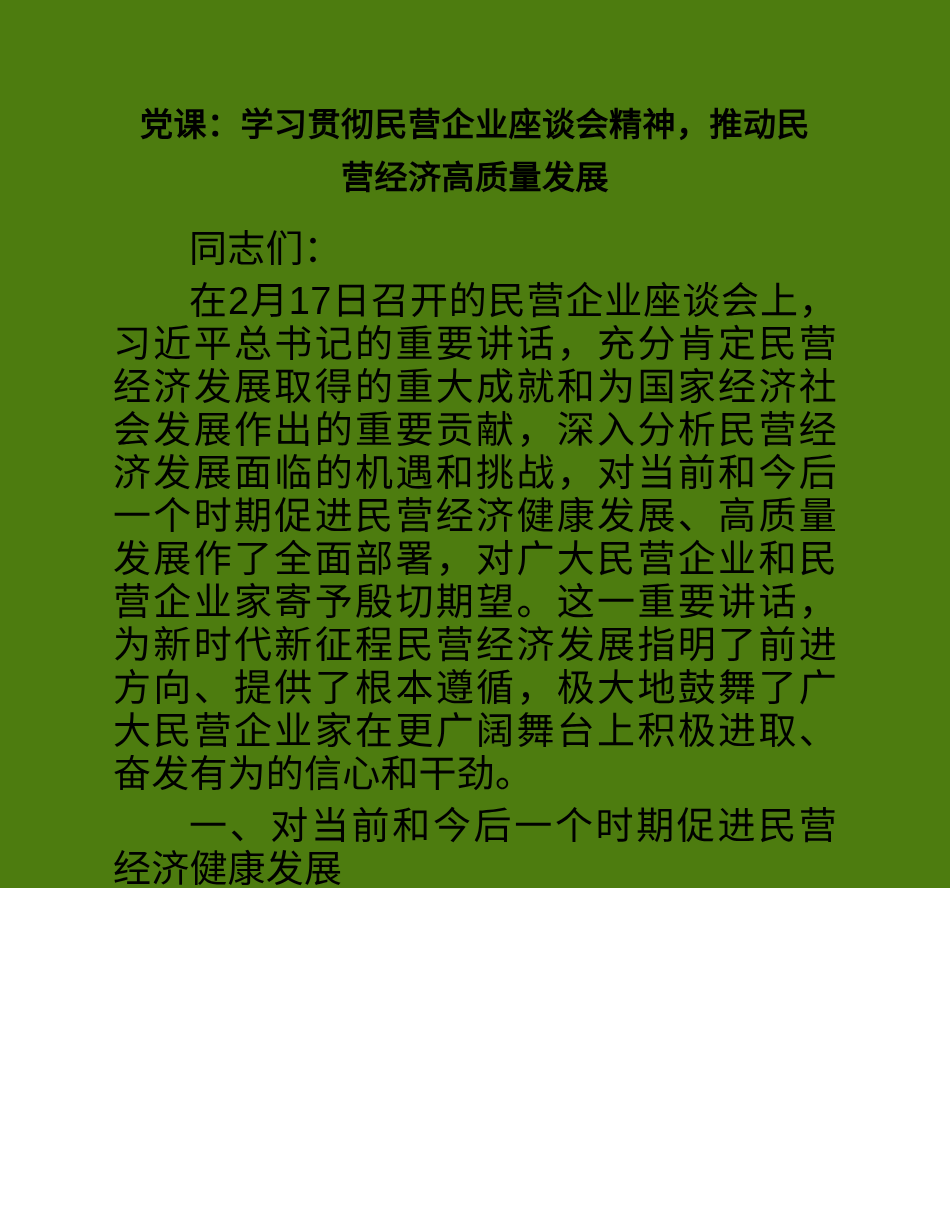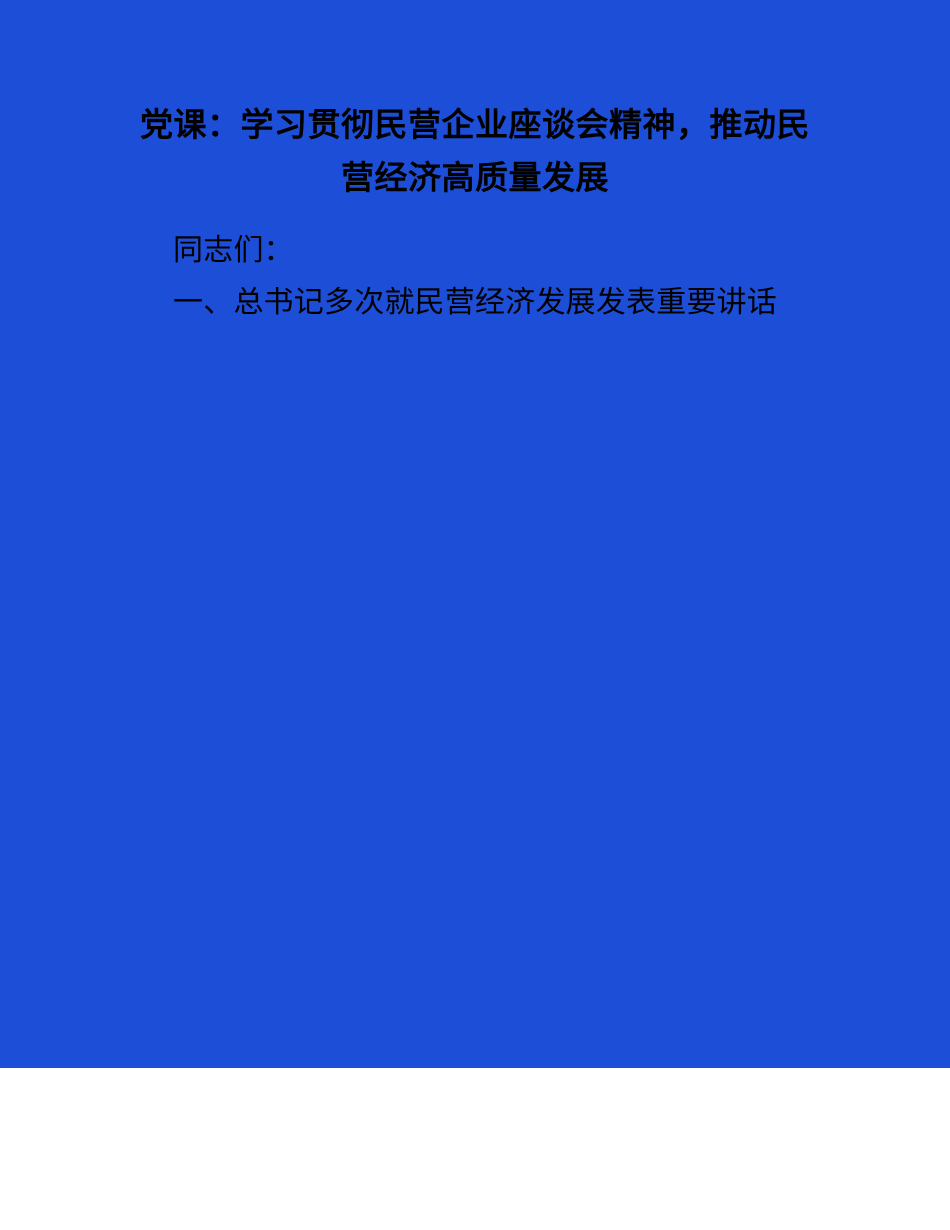--- a/index.html
+++ b/index.html
@@ -4,37 +4,37 @@
 <style>
   * { margin: 0; padding: 0; box-sizing: border-box; }
   html, body {
     width: 950px;
     height: 1230px;
     background: #ffffff;
     font-family: "Liberation Sans", "DejaVu Sans", sans-serif;
   }
   .page {
     width: 950px;
-    height: 1068px;
-    background: #1d4ed8;
+    height: 888px;
+    background: #4d7c0f;
     color: #000000;
     padding: 98px 113px 0 113px;
     overflow: hidden;
   }
   .doc-title {
     font-size: 33px;
     line-height: 53px;
     font-weight: bold;
     text-align: center;
     max-width: 684px;
     margin: 0 auto 24px auto;
     letter-spacing: 0.5px;
   }
   .para {
-    font-size: 30px;
+    font-size: 38px;
     line-height: 43px;
     text-align: justify;
     text-indent: 2em;
     margin: 0 0 9px 0;
     letter-spacing: 0.2px;
     word-break: break-all;
   }
   .para.heading {
     margin-top: 4px;
     margin-bottom: 13px;
@@ -42,16 +42,17 @@
 </style>
 </head>
 <body>
 
 <div class="page">
   <h1 class="doc-title">党课：学习贯彻民营企业座谈会精神，推动民营经济高质量发展</h1>
 
   <p class="para">同志们：</p>
 
 
+  <p class="para">在2月17日召开的民营企业座谈会上，习近平总书记的重要讲话，充分肯定民营经济发展取得的重大成就和为国家经济社会发展作出的重要贡献，深入分析民营经济发展面临的机遇和挑战，对当前和今后一个时期促进民营经济健康发展、高质量发展作了全面部署，对广大民营企业和民营企业家寄予殷切期望。这一重要讲话，为新时代新征程民营经济发展指明了前进方向、提供了根本遵循，极大地鼓舞了广大民营企业家在更广阔舞台上积极进取、奋发有为的信心和干劲。</p>
 
-  <p class="para heading">一、总书记多次就民营经济发展发表重要讲话</p>
+  <p class="para heading">一、对当前和今后一个时期促进民营经济健康发展</p>
 
 </div>
 
 </body></html>

